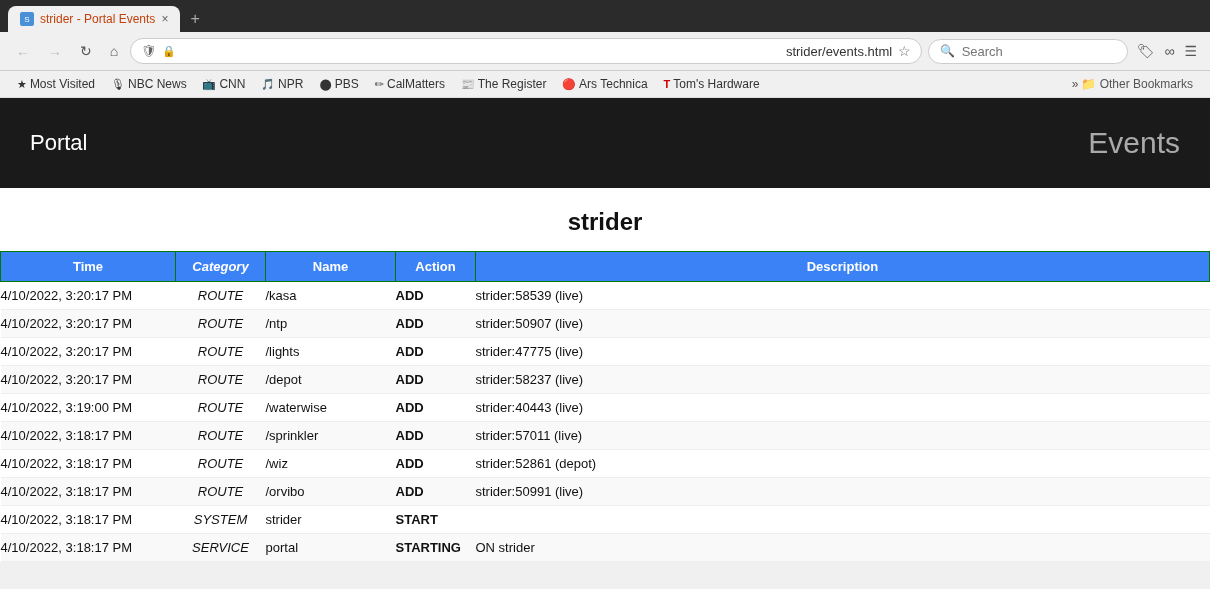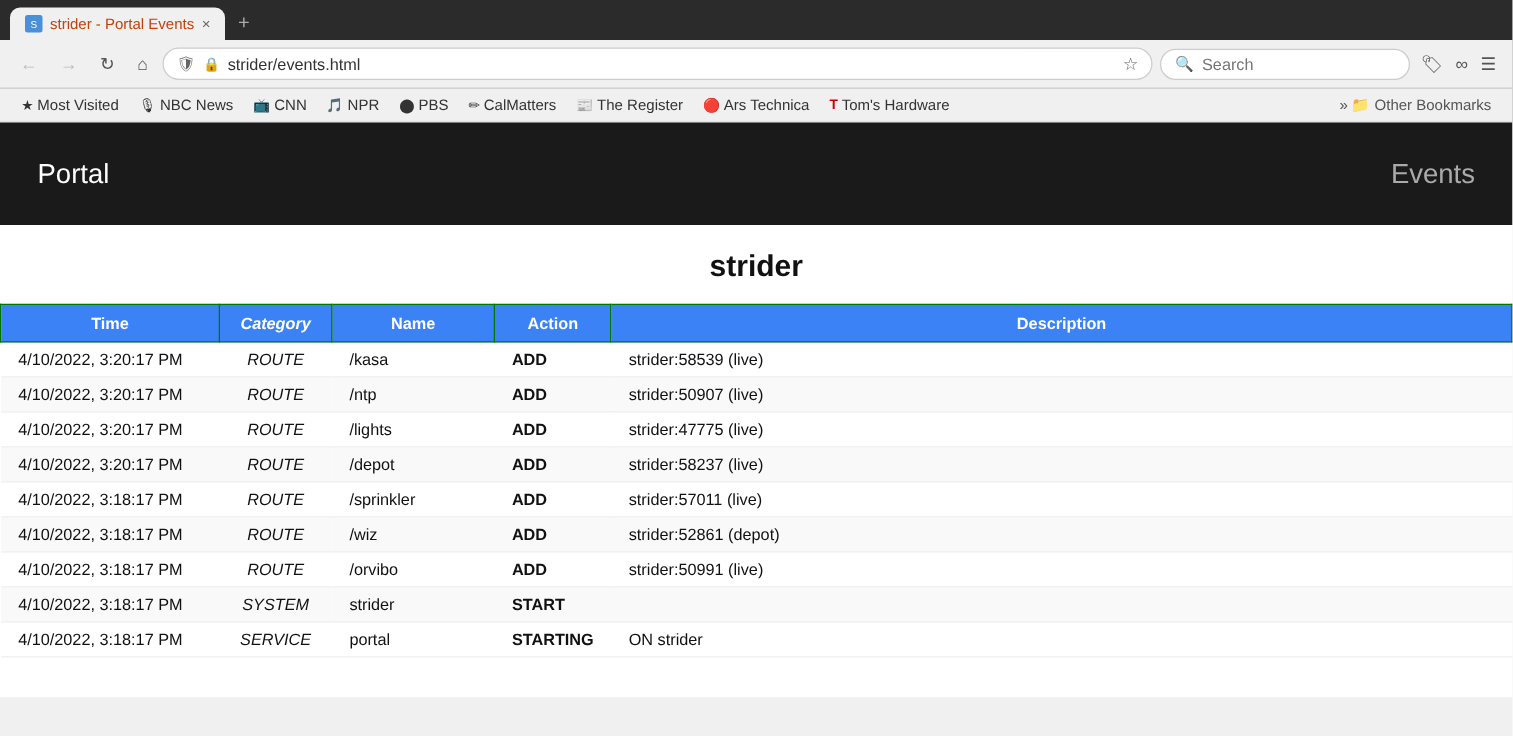--- a/index.html
+++ b/index.html
@@ -13,46 +13,46 @@
     .tab .tab-title { flex: 1; font-size: 12px; color: #c2410c; }
     .tab .close-btn { font-size: 12px; color: #666; cursor: pointer; }
     .new-tab-btn { color: #aaa; font-size: 16px; padding: 4px 8px; cursor: pointer; }
 
     .nav-bar { display: flex; align-items: center; background: #f0f0f0; padding: 6px 10px; gap: 6px; border-bottom: 1px solid #ccc; }
     .nav-btn { background: none; border: none; font-size: 14px; color: #555; cursor: pointer; padding: 4px 6px; border-radius: 3px; }
     .nav-btn.disabled { color: #bbb; cursor: default; }
     .address-bar-wrap { flex: 1; display: flex; align-items: center; background: white; border: 1px solid #ccc; border-radius: 20px; padding: 4px 10px; gap: 6px; }
     .address-bar-wrap .shield { color: #666; font-size: 12px; }
     .address-bar-wrap .lock { color: #666; font-size: 11px; }
-    .address-input { flex: 1; border: none; outline: none; font-size: 13px; color: #333; background: transparent; }
+    .address-input { flex: 1; border: none; outline: none; font-size: 13px; color: #333; background: transparent; text-align: right; }
     .address-bar-wrap .star { color: #666; font-size: 14px; cursor: pointer; }
     .search-wrap { display: flex; align-items: center; background: white; border: 1px solid #ccc; border-radius: 20px; padding: 4px 12px; gap: 6px; min-width: 200px; }
     .search-wrap .search-icon { color: #666; font-size: 12px; }
     .search-input { border: none; outline: none; font-size: 13px; color: #aaa; background: transparent; width: 140px; }
     .nav-extras { display: flex; gap: 4px; align-items: center; color: #555; }
     .nav-extras span { cursor: pointer; font-size: 14px; padding: 3px; }
 
     .bookmarks-bar { display: flex; align-items: center; background: #f0f0f0; padding: 3px 10px; gap: 2px; border-bottom: 1px solid #ddd; font-size: 12px; overflow: hidden; }
     .bookmark-item { display: flex; align-items: center; gap: 3px; padding: 3px 7px; border-radius: 3px; cursor: pointer; white-space: nowrap; color: #333; }
     .bm-icon { font-size: 11px; }
     .more-bookmarks { margin-left: auto; display: flex; align-items: center; gap: 3px; color: #555; cursor: pointer; padding: 3px 7px; border-radius: 3px; }
 
     
     .page-content { background: white; min-height: 460px; }
 
     .page-header { background: #1a1a1a; display: flex; align-items: center; padding: 0; }
     .header-portal { color: white; font-size: 22px; padding: 15px 30px; flex: 1; }
-    .header-events { color: #aaa; font-size: 22px; padding: 28px 30px; text-align: right; flex: 1; }
+    .header-events { color: #aaa; font-size: 30px; padding: 28px 30px; text-align: right; flex: 1; }
 
     .page-title-area { text-align: center; padding: 20px 0 15px 0; }
     .page-title-area h1 { font-size: 24px; font-weight: bold; color: #111; }
 
     .data-table { width: 100%; border-collapse: collapse; }
     .data-table thead tr th { background: #3b82f6; color: white; padding: 7px 10px; text-align: center; font-size: 13px; border: 1px solid #007700; }
-    .data-table tbody tr td { padding: 6px 14px; border-bottom: 1px solid #eee; font-size: 13px; color: #111; }
+    .data-table tbody tr td { padding: 6px 0; border-bottom: 1px solid #eee; font-size: 13px; color: #111; }
     .data-table tbody tr:nth-child(odd) { background: #fff; }
     .data-table tbody tr:nth-child(even) { background: #f9f9f9; }
     .col-time { width: 175px; }
     .col-category { width: 90px; text-align: center; font-style: italic; }
     .col-name { width: 130px; }
     .col-action { width: 80px; }
     .col-description { }
     td.col-category { text-align: center; }
     td.col-action { text-align: left; font-weight: bold; }
   </style>
@@ -178,20 +178,27 @@
           <td class="col-description">strider:47775 (live)</td>
         </tr>
         <tr>
           <td class="col-time">4/10/2022, 3:20:17 PM</td>
           <td class="col-category">ROUTE</td>
           <td class="col-name">/depot</td>
           <td class="col-action">ADD</td>
           <td class="col-description">strider:58237 (live)</td>
         </tr>
         <tr>
+          <td class="col-time">4/10/2022, 3:19:00 PM</td>
+          <td class="col-category">ROUTE</td>
+          <td class="col-name">/waterwise</td>
+          <td class="col-action">ADD</td>
+          <td class="col-description">strider:40443 (live)</td>
+        </tr>
+        <tr>
           <td class="col-time">4/10/2022, 3:18:17 PM</td>
           <td class="col-category">ROUTE</td>
           <td class="col-name">/sprinkler</td>
           <td class="col-action">ADD</td>
           <td class="col-description">strider:57011 (live)</td>
         </tr>
         <tr>
           <td class="col-time">4/10/2022, 3:18:17 PM</td>
           <td class="col-category">ROUTE</td>
           <td class="col-name">/wiz</td>

